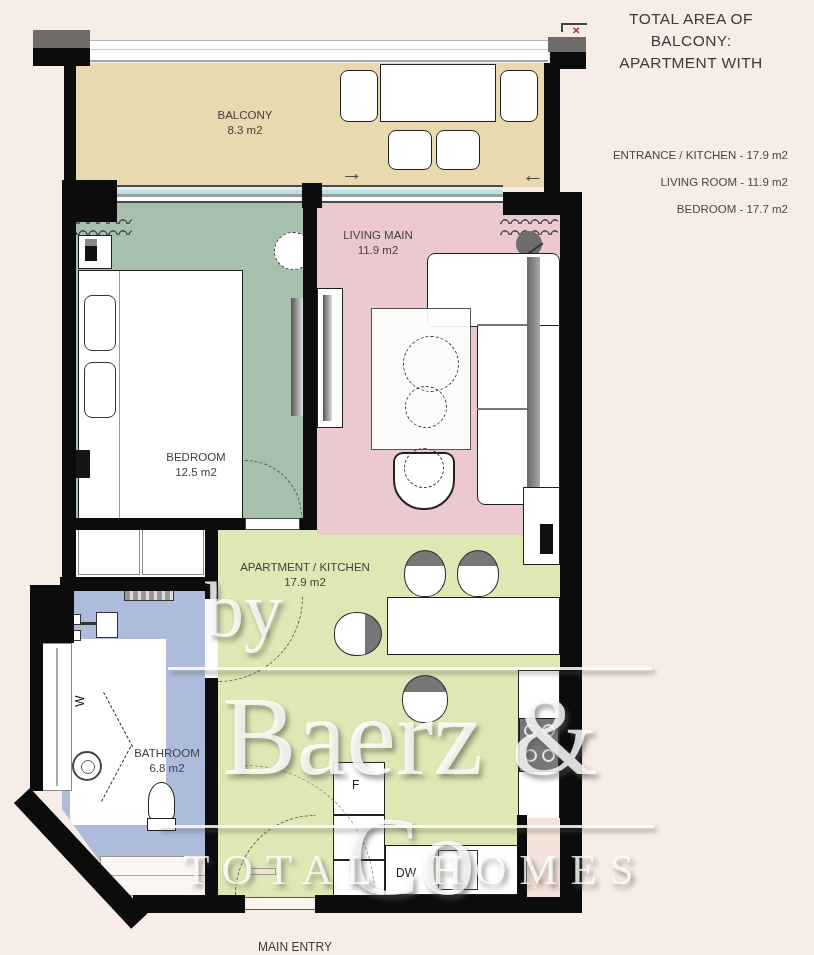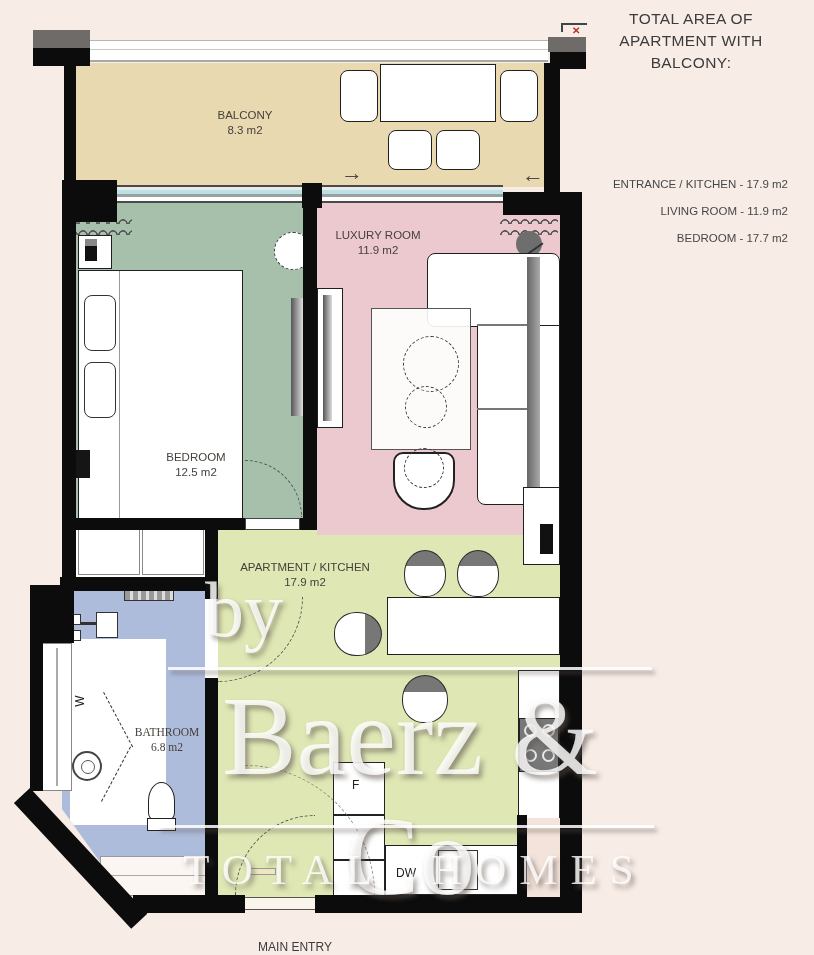--- a/index.html
+++ b/index.html
@@ -104,21 +104,21 @@
     <div class="abs" style="left:371px;top:308px;width:100px;height:142px;background:rgba(255,255,255,.9);border:1px solid #555;box-sizing:border-box;"></div>
     <div class="dashed-circle" style="left:403px;top:336px;width:56px;height:56px;"></div>
     <div class="dashed-circle" style="left:405px;top:386px;width:42px;height:42px;"></div>
     <div class="abs" style="left:393px;top:452px;width:62px;height:58px;background:#fff;border:2px solid #222;border-radius:10px 10px 30px 30px;box-sizing:border-box;">
       <div class="dashed-circle" style="left:9px;top:-6px;width:40px;height:40px;"></div>
     </div>
     <div class="furn" style="left:523px;top:487px;width:37px;height:78px;">
       <div class="abs" style="left:16px;top:36px;width:13px;height:30px;background:#111;"></div>
     </div>
     <div class="room-label" style="left:320px;top:228px;width:116px;">
-      <div>LUXURY ROOM</div>
+      <div>LIVING MAIN</div>
         <div>11.9 m2</div>
     </div>
 
     <div class="furn" style="left:387px;top:597px;width:173px;height:58px;"></div>
     <div class="stool" style="left:404px;top:550px;width:42px;height:47px;"></div>
     <div class="stool" style="left:457px;top:550px;width:42px;height:47px;"></div>
     <div class="stool" style="left:336px;top:610px;width:44px;height:48px;transform:rotate(90deg);"></div>
     <div class="stool" style="left:402px;top:675px;width:46px;height:48px;"></div>
     <div class="furn" style="left:518px;top:670px;width:42px;height:160px;"></div>
     <div class="abs" style="left:519px;top:718px;width:40px;height:54px;background:#787878;border:1px solid #222;box-sizing:border-box;">
@@ -161,21 +161,21 @@
     <div class="abs" style="left:104px;top:692px;width:62px;height:0;border-top:1.5px dashed #333;transform:rotate(62deg);transform-origin:left top;"></div>
     <div class="abs" style="left:131px;top:747px;width:62px;height:0;border-top:1.5px dashed #333;transform:rotate(118deg);transform-origin:left top;"></div>
     <div class="abs" style="left:148px;top:782px;width:27px;height:38px;background:#fff;border:1px solid #222;border-radius:50% 50% 20% 20%;box-sizing:border-box;"></div>
     <div class="abs" style="left:147px;top:818px;width:29px;height:13px;background:#fff;border:1px solid #222;box-sizing:border-box;"></div>
     <div class="abs" style="left:100px;top:856px;width:110px;height:40px;background:#fbf6f1;border:1px solid #999;box-sizing:border-box;">
       <div class="abs" style="left:0;top:18px;width:108px;height:1px;background:#aaa;"></div>
     </div>
     <div class="abs" style="left:42px;top:643px;width:30px;height:148px;background:#fff;border:1px solid #888;box-sizing:border-box;">
       <div class="abs" style="left:13px;top:4px;width:2px;height:138px;background:#aaa;"></div>
     </div>
-    <div class="room-label" style="left:103px;top:725px;width:128px;font-family:Liberation Serif, serif;">
+    <div class="room-label" style="left:103px;top:746px;width:128px;">
       <div>BATHROOM</div>
         <div>6.8 m2</div>
     </div>
 
     <div class="room-label" style="left:195px;top:108px;width:100px;">
       <div>BALCONY</div>
         <div>8.3 m2</div>
     </div>
 
     <div class="wall" style="left:64px;top:63px;width:12px;height:124px;"></div>
@@ -200,24 +200,24 @@
     <div class="wall" style="left:315px;top:895px;width:247px;height:18px;"></div>
     <div class="abs" style="left:245px;top:897px;width:70px;height:13px;background:#fbf4ec;border-top:1px solid #555;border-bottom:1px solid #555;box-sizing:border-box;"></div>
     <div class="abs" style="left:250px;top:868px;width:24px;height:5px;background:#eee8c0;border:1px solid #999;"></div>
     <div class="wall" style="left:517px;top:815px;width:10px;height:82px;"></div>
     <div class="abs" style="left:527px;top:818px;width:33px;height:79px;background:#f3e3da;"></div>
   </div>
 
   <div id="side-panel" style="left:0;top:0;width:814px;height:300px;">
     <div class="abs" style="left:585px;top:8px;width:212px;">
       <div class="title-line">TOTAL AREA OF</div>
+      <div class="title-line">BALCONY:</div>
       <div class="title-line">APARTMENT WITH</div>
-      <div class="title-line">BALCONY:</div>
-    </div>
-    <div class="abs" style="left:560px;top:142px;width:228px;margin-top:29px;">
+    </div>
+    <div class="abs" style="left:560px;top:142px;width:228px;">
       <div class="room-list-item">ENTRANCE / KITCHEN - 17.9 m2</div>
       <div class="room-list-item">LIVING ROOM - 11.9 m2</div>
       <div class="room-list-item">BEDROOM - 17.7 m2</div>
     </div>
   </div>
 
   <div id="main-entry">MAIN ENTRY</div>
 
   <div id="watermark">
     <div class="wtext" style="left:205px;top:565px;font-size:78px;">by</div>

